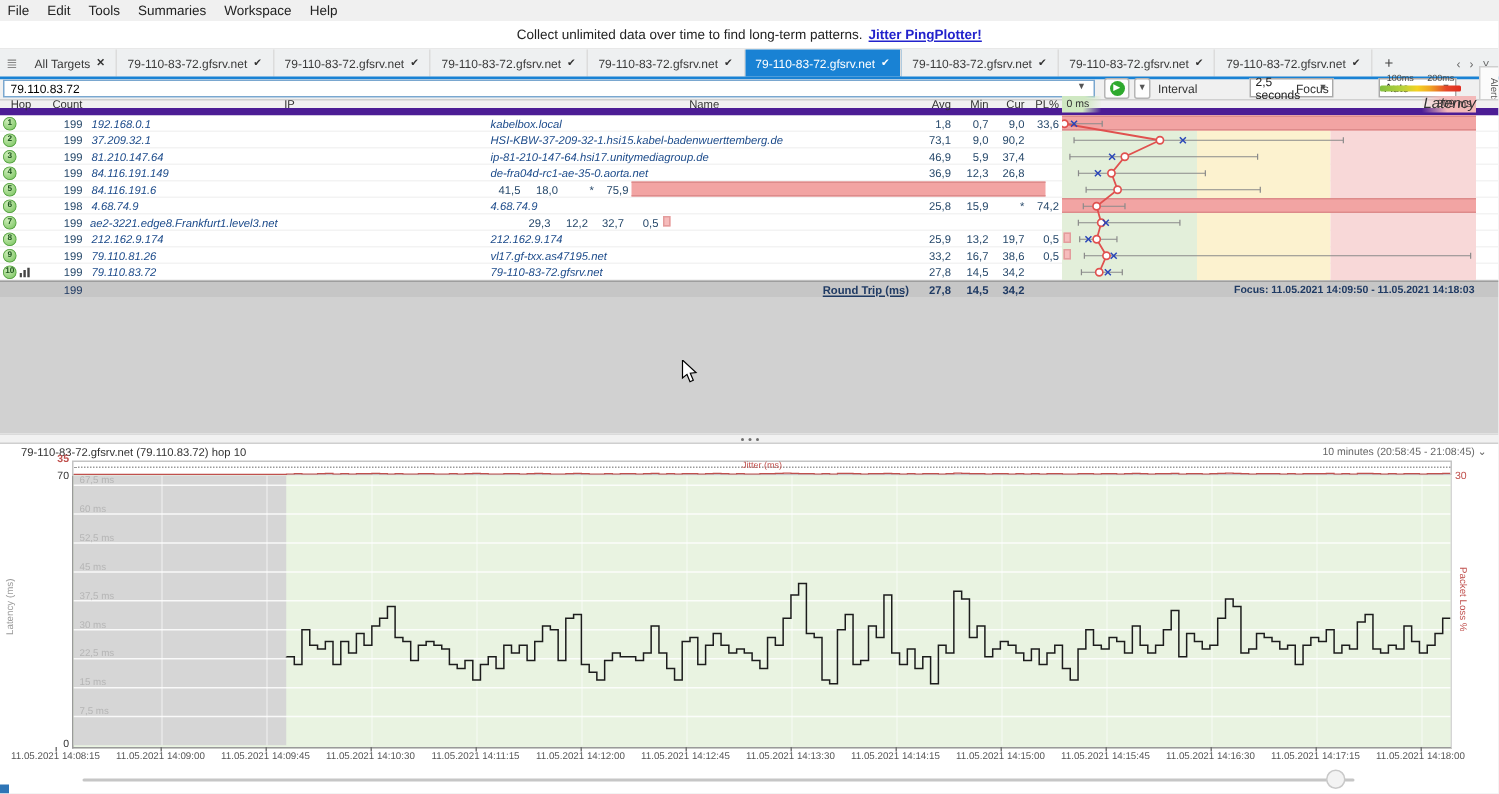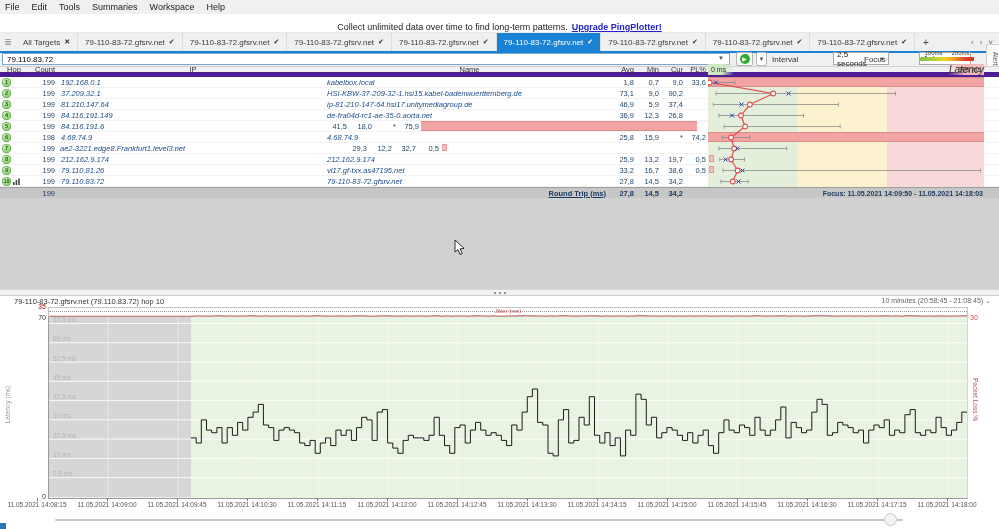--- a/index.html
+++ b/index.html
@@ -5,21 +5,21 @@
   * { margin:0; padding:0; box-sizing:border-box; }
   html,body { width:999px; height:529px; overflow:hidden; }
   body { font-family:"Liberation Sans", sans-serif; background:#f0f0f0; position:relative; }
   .abs { position:absolute; }
 
   
   .menubar { left:0; top:0; width:999px; height:14px; background:#f0f0f0; display:flex; align-items:center; padding-left:5px; gap:12px; font-size:9px; color:#222; }
   .menubar span { cursor:default; }
 
   
-  .banner { left:0; top:14px; width:999px; height:19px; background:#ffffff; display:flex; align-items:flex-end; justify-content:center; font-size:9px; color:#222; gap:4px; border-bottom:1px solid #e8e8e8; }
+  .banner { left:0; top:14px; width:999px; height:19px; background:#ffffff; display:flex; align-items:center; justify-content:center; font-size:9px; color:#222; gap:4px; border-bottom:1px solid #e8e8e8; }
   .banner a { color:#2222cc; text-decoration:underline; font-weight:bold; }
 
   
   .tabbar { left:0; top:33px; width:999px; height:18px; background:#eef0f1; display:flex; align-items:stretch; font-size:8px; color:#3a3a3a; }
   .grid-ic { width:16px; display:flex; align-items:center; justify-content:center; color:#888; font-size:9px; }
   .tab { display:flex; align-items:center; gap:4px; padding:0 7px; border-right:1px solid #dcdcdc; white-space:nowrap; cursor:default; }
   .tab .chk { font-size:7px; color:#333; }
   .tab .cls { font-size:7px; color:#333; font-weight:bold; }
   .tab.active { background:#1982d4; color:#ffffff; }
   .tab.active .chk { color:#ffffff; }
@@ -110,21 +110,21 @@
     <span>File</span>
     <span>Edit</span>
     <span>Tools</span>
     <span>Summaries</span>
     <span>Workspace</span>
     <span>Help</span>
   </div>
 
 <div class="abs banner">
   <span>Collect unlimited data over time to find long-term patterns.</span>
-  <a href="#">Upgrade PingPlotter!</a>
+  <a href="#">Jitter PingPlotter!</a>
 </div>
 
 <div class="abs tabbar" id="tabbar">
   <span class="grid-ic">≣</span>
 <div class="tab">
       <span>All Targets</span>
       <span class="cls">✕</span>
     </div>
     <div class="tab">
       <span>79-110-83-72.gfsrv.net</span>

